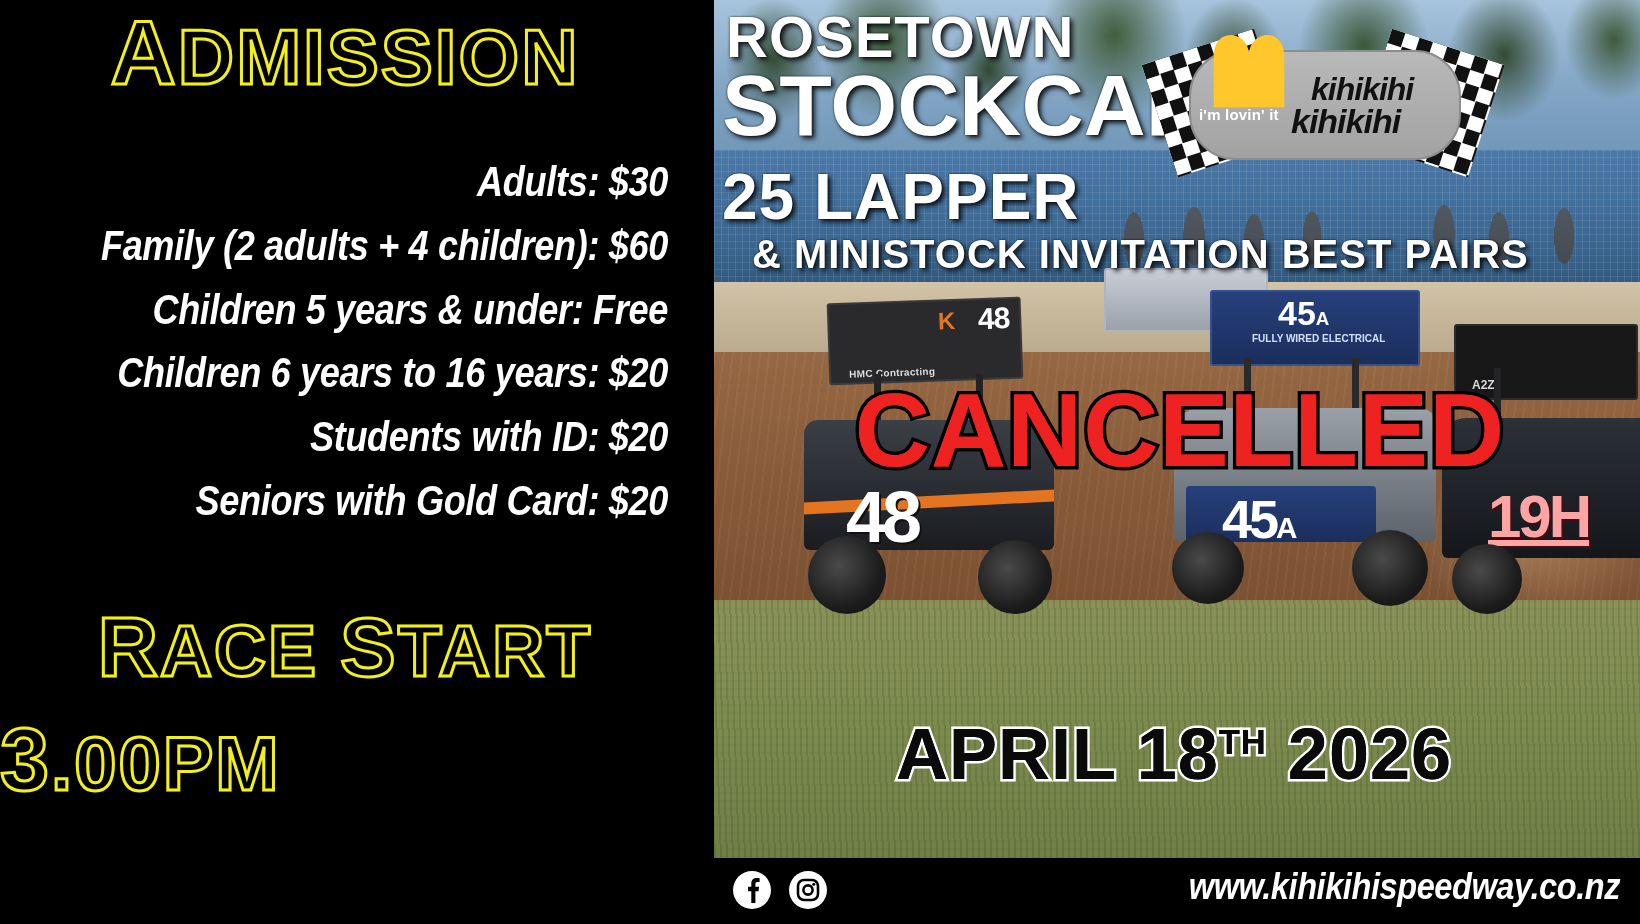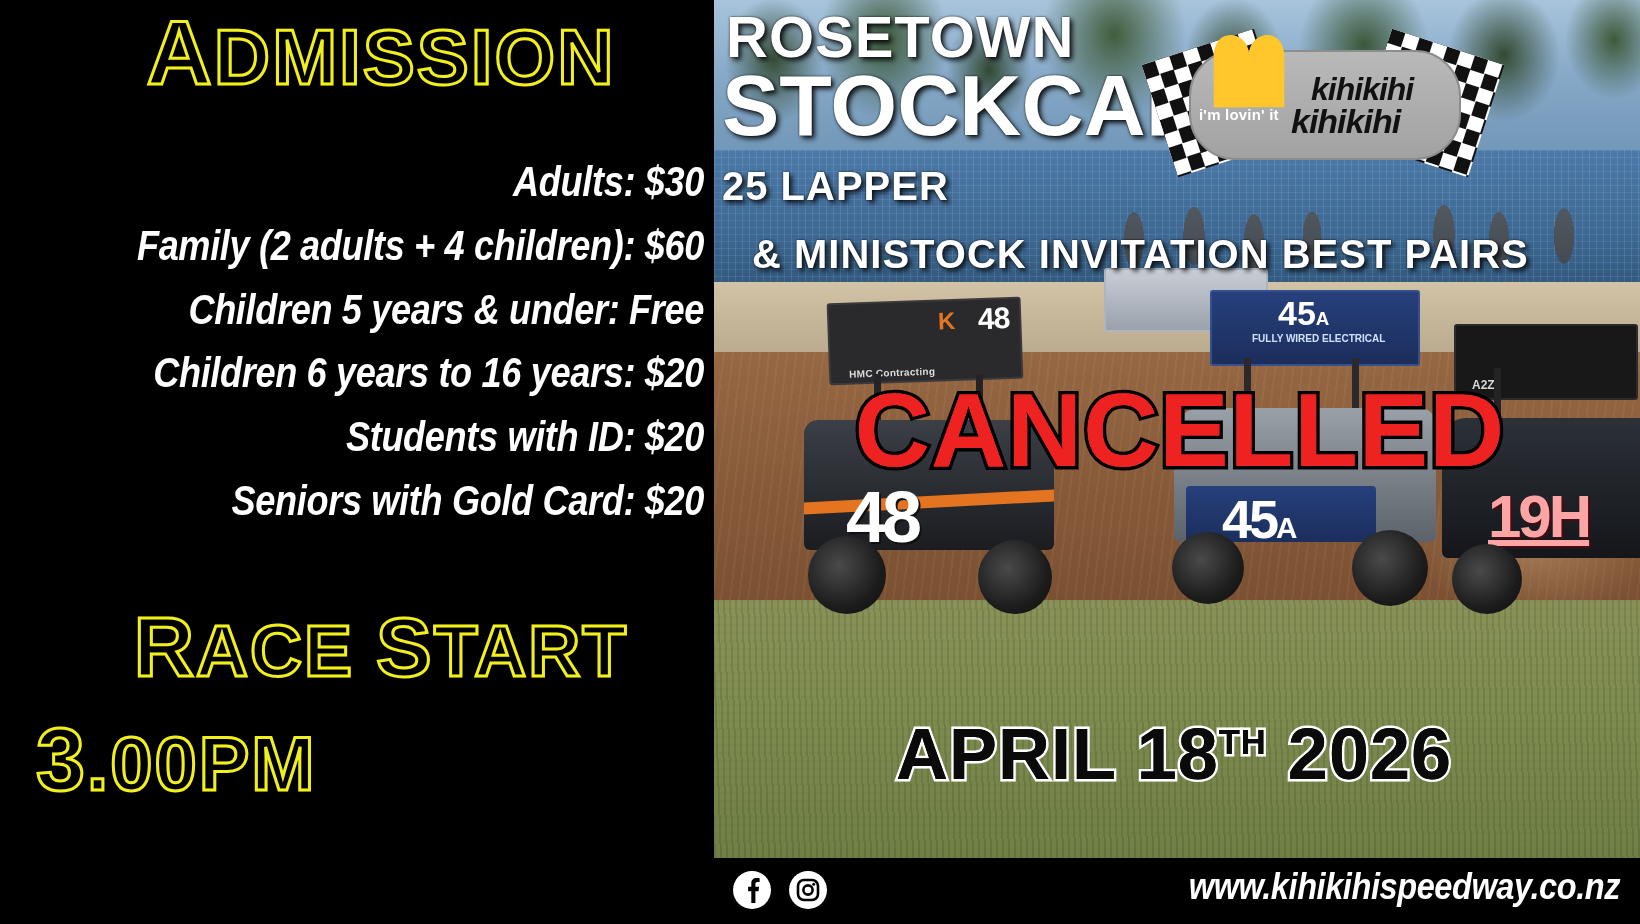--- a/index.html
+++ b/index.html
@@ -1,21 +1,21 @@
 <!DOCTYPE html>
 <html><head>
 <meta charset="utf-8">
 <style>
   html,body{margin:0;padding:0;background:#000;}
   body{width:1640px;height:924px;overflow:hidden;font-family:"Liberation Sans",sans-serif;}
 
   #poster{position:relative;width:1640px;height:924px;background:#000;overflow:hidden;}
 
   
-  #left-panel{position:absolute;left:0;top:0;width:714px;height:924px;background:#000;margin-left:36px;}
+  #left-panel{position:absolute;left:0;top:0;width:714px;height:924px;background:#000;}
 
   .hollow-head{
     font-family:"Liberation Sans",sans-serif;
     font-weight:700;
     font-stretch:condensed;
     color:#000;
     -webkit-text-stroke:3px #f2f01a;
     text-shadow:0 0 1px #f2f01a;
     letter-spacing:2px;
     text-transform:uppercase;
@@ -172,21 +172,21 @@
     font-weight:700;
     font-stretch:condensed;
     text-transform:uppercase;
     line-height:.92;
     white-space:nowrap;
     text-shadow:3px 3px 5px rgba(0,0,0,.85), 0 0 2px rgba(0,0,0,.9);
     letter-spacing:1px;
   }
   #ev-rosetown{left:12px;top:10px;font-size:58px;}
   #ev-stockcar{left:8px;top:66px;font-size:86px;letter-spacing:0px;}
-  #ev-lapper{left:8px;top:168px;font-size:40px;}
+  #ev-lapper{left:8px;top:168px;font-size:64px;}
   #ev-ministock{left:38px;top:236px;font-size:40px;}
 
   #cancelled{
     position:absolute;left:116px;top:378px;width:700px;text-align:center;
     font-family:"Liberation Sans",sans-serif;
     font-weight:700;font-stretch:condensed;
     font-size:104px;line-height:1;letter-spacing:1px;
     color:#ef2222;
     -webkit-text-stroke:7px #000;
     paint-order:stroke fill;

